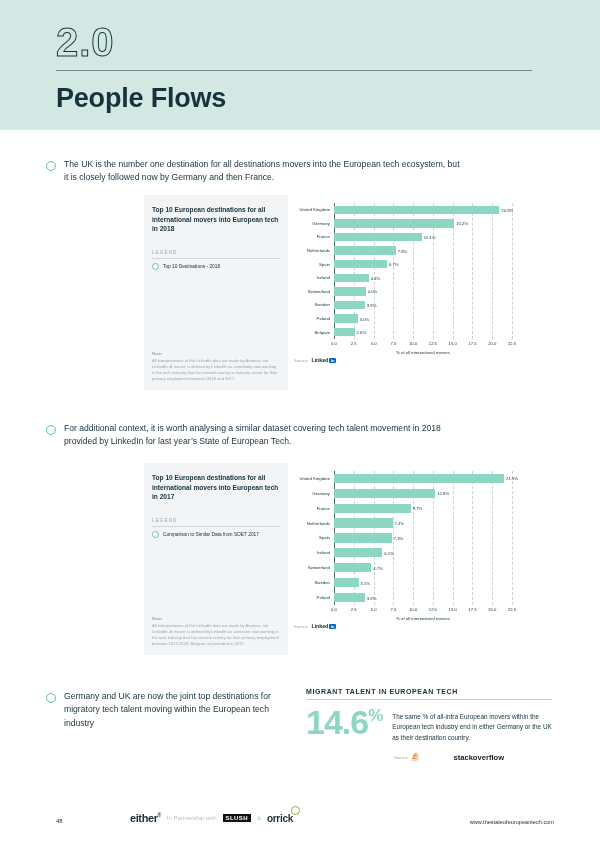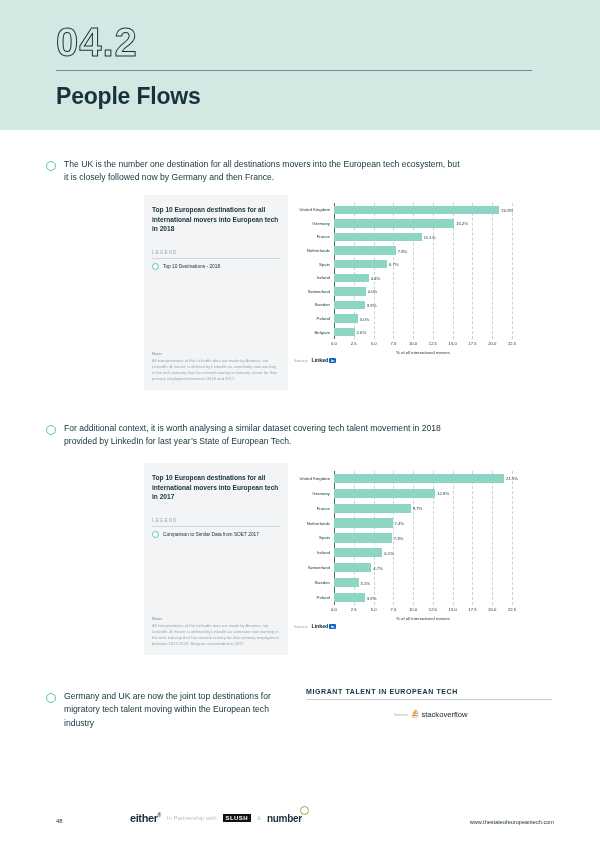--- a/index.html
+++ b/index.html
@@ -26,21 +26,21 @@
     line-height:1;
     color:transparent;
     -webkit-text-stroke:1px #16323c;
     font-family:"Liberation Sans", sans-serif;
     margin:0 0 8px 0;
   }
   .hdr-rule{
     width:476px;height:1px;background:#6f8d92;margin:0 0 12px 0;
   }
   .chapter-title{
-    font-size:23px;font-weight:700;letter-spacing:-0.2px;margin:0;color:#16323c;
+    font-size:27px;font-weight:700;letter-spacing:-0.2px;margin:0;color:#16323c;
   }
   
   .bullet-row{display:flex;align-items:flex-start;}
   .bullet-dot{
     width:8px;height:8px;border-radius:50%;
     border:1.5px solid #5dc4ad;background:#fff;
     flex:0 0 auto;margin:3px 8px 0 0;
   }
   .bullet-text{font-size:8.6px;line-height:1.55;color:#16323c;font-weight:400;}
   .sec1{position:absolute;left:46px;top:158px;width:420px;}
@@ -100,21 +100,21 @@
   .stat-head{font-size:7px;font-weight:700;letter-spacing:0.6px;color:#16323c;}
   .stat-rule{height:1px;background:#c8d0d2;margin:4px 0 8px 0;}
   .stat-body{display:flex;align-items:flex-start;}
   .stat-num{
     font-size:34px;font-weight:700;color:#8ed6c4;line-height:0.88;
     letter-spacing:-1px;display:flex;align-items:flex-start;
   }
   .stat-pct{font-size:17px;font-weight:700;color:#8ed6c4;margin-top:1px;}
   .stat-desc{font-size:6.4px;line-height:1.6;color:#16323c;margin-left:10px;padding-top:4px;}
   .stat-src{display:flex;align-items:center;margin-top:10px;margin-left:88px;}
-  .so-logo{display:flex;align-items:center;font-size:7.6px;font-weight:400;color:#1c1c1c;}
+  .so-logo{display:flex;align-items:center;font-size:7.6px;font-weight:700;color:#1c1c1c;gap:32px;}
   .so-mark{
     width:8px;height:9px;margin-right:2px;position:relative;display:inline-block;
   }
   
   .footer{position:absolute;left:0;right:0;bottom:14px;height:22px;}
   .page-no{position:absolute;left:56px;top:6px;font-size:6px;color:#16323c;}
   .foot-center{position:absolute;left:130px;top:0;display:flex;align-items:center;}
   .atomico{font-size:11px;font-weight:700;color:#16323c;letter-spacing:-0.4px;}
   .atomico sup{font-size:5px;vertical-align:super;}
   .partner-txt{font-size:6px;color:#b9c2c5;margin:0 6px;}
@@ -126,21 +126,21 @@
   .orrick-ring{
     position:absolute;right:-7px;top:-7px;width:7px;height:7px;border-radius:50%;
     border:1.6px solid #9aa845;
   }
   .foot-url{position:absolute;right:46px;top:7px;font-size:5.6px;color:#16323c;}
 </style>
 </head>
 <body>
 
 <div class="header">
-  <div class="chapter-num">04.2</div>
+  <div class="chapter-num">2.0</div>
   <div class="hdr-rule"></div>
   <div class="chapter-title">People Flows</div>
 </div>
 
 <div class="sec1 bullet-row">
   <div class="bullet-dot"></div>
   <div class="bullet-text">The UK is the number one destination for all destinations movers into the European tech ecosystem, but it is closely followed now by Germany and then France.</div>
 </div>
 
 <div class="chart-block" id="panel-0" style="left:144px;top:195px;width:400px;height:195px;">
@@ -386,20 +386,27 @@
 </div>
 
 <div class="sec3 bullet-row">
   <div class="bullet-dot"></div>
   <div class="bullet-text">Germany and UK are now the joint top destinations for migratory tech talent moving within the European tech industry</div>
 </div>
 
 <div class="stat-block">
   <div class="stat-head">MIGRANT TALENT IN EUROPEAN TECH</div>
   <div class="stat-rule"></div>
+  <div class="stat-body">
+    <div class="stat-num">
+      <span>14.6</span>
+        <span class="stat-pct">%</span>
+    </div>
+    <div class="stat-desc">The same % of all-intra European movers within the European tech industry end in either Germany or the UK as their destination country.</div>
+  </div>
   <div class="stat-src">
     <span class="source-lbl">Source:</span>
     <span class="so-logo">
       <span class="so-mark">
         <svg width="8" height="9" viewBox="0 0 8 9">
           <rect x="0.6" y="6.6" width="5.4" height="1" fill="#bcbbbb"></rect>
           <rect x="6.3" y="1.4" width="1" height="5.6" fill="#bcbbbb"></rect>
           <rect x="1.2" y="5" width="4.6" height="1" fill="#f48024"></rect>
           <rect x="1.4" y="3.4" width="4.4" height="1" fill="#f48024" transform="rotate(-8 3.6 3.9)"></rect>
           <rect x="1.9" y="1.8" width="4.0" height="1" fill="#f48024" transform="rotate(-18 3.9 2.3)"></rect>
@@ -411,16 +418,16 @@
   </div>
 </div>
 
 <div class="footer">
   <div class="page-no">48</div>
   <div class="foot-center">
     <span class="atomico"><span>either</span><sup>®</sup></span>
     <span class="partner-txt">In Partnership with</span>
     <span class="slush">SLUSH</span>
     <span class="amp">&amp;</span>
-    <span class="orrick"><span>number</span><span class="orrick-ring"></span></span>
+    <span class="orrick"><span>orrick</span><span class="orrick-ring"></span></span>
   </div>
   <div class="foot-url">www.thestateofeuropeantech.com</div>
 </div>
 
 </body></html>

